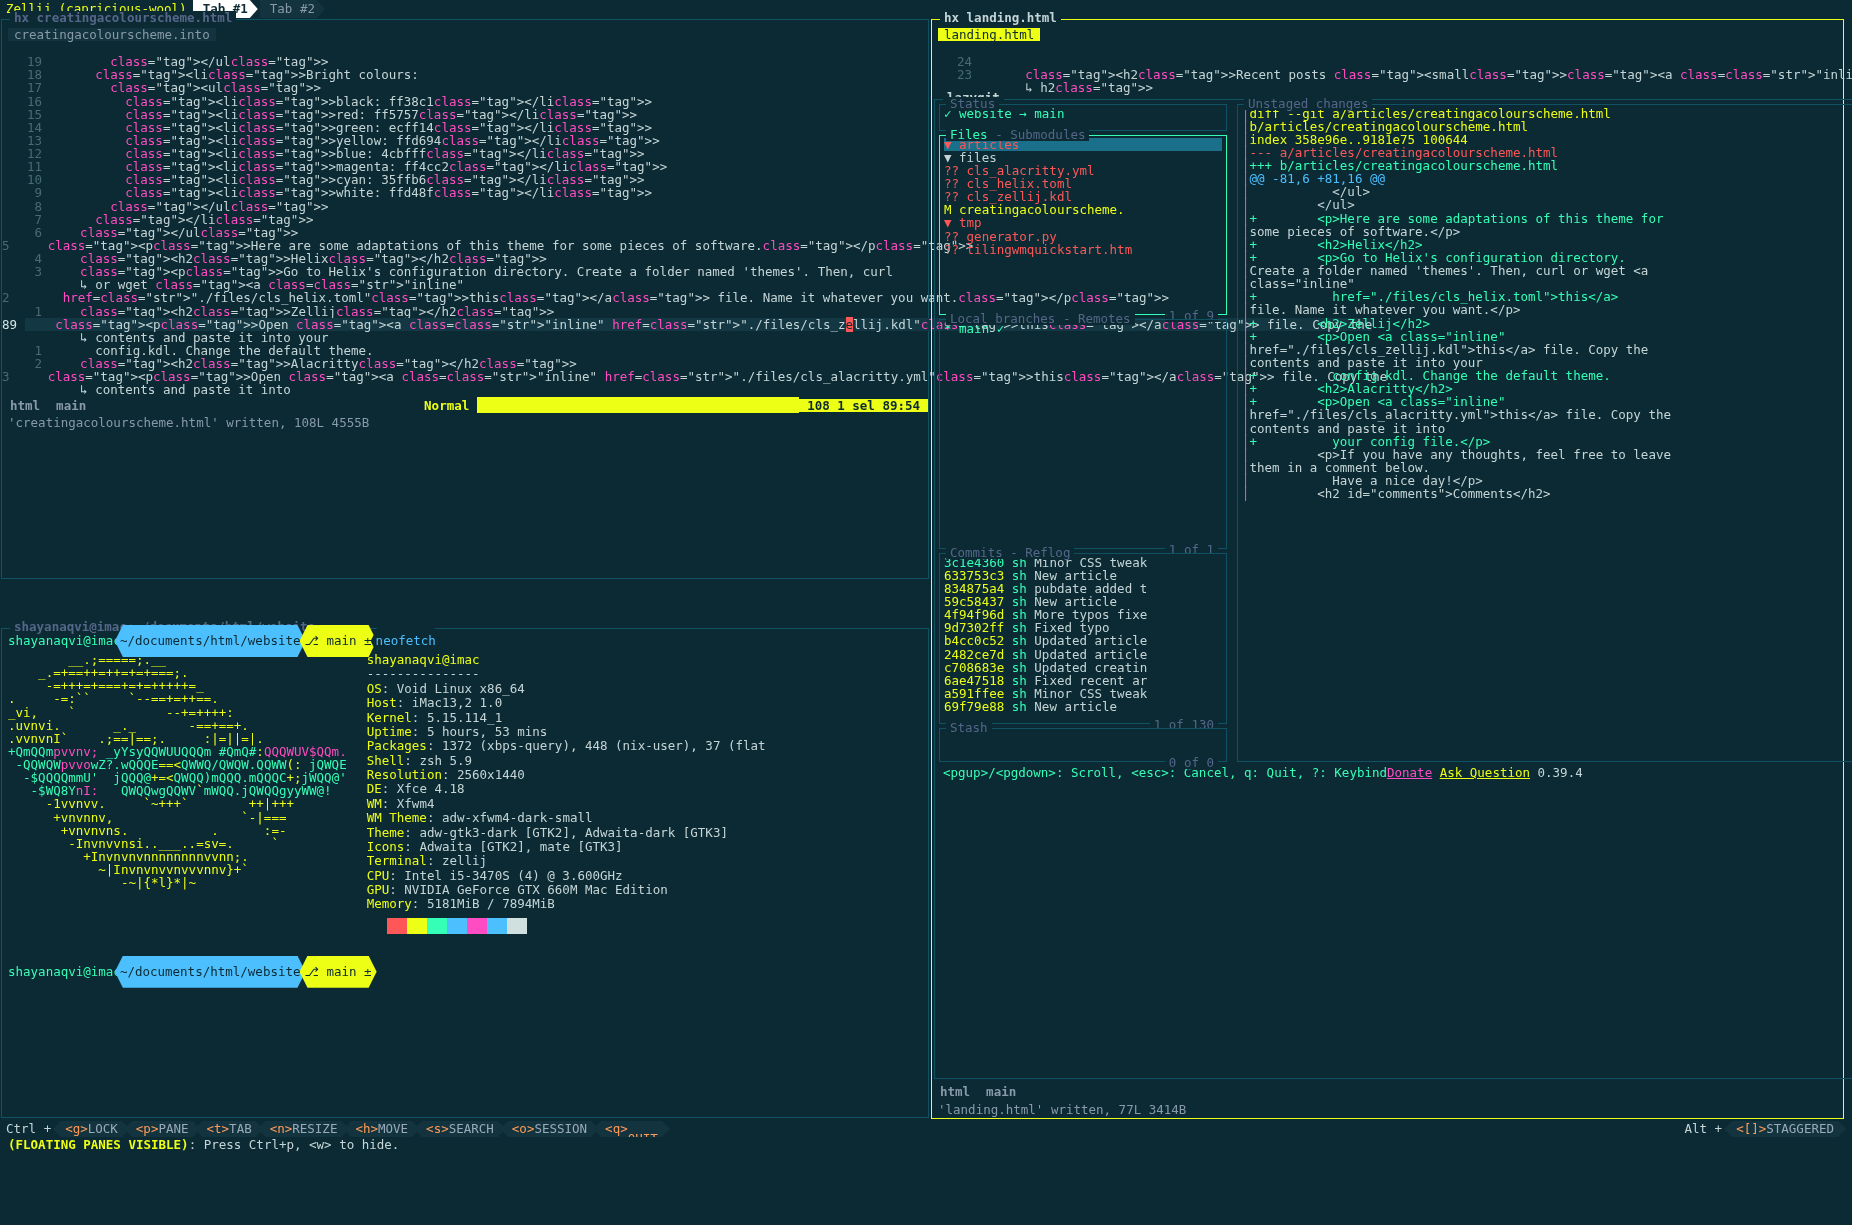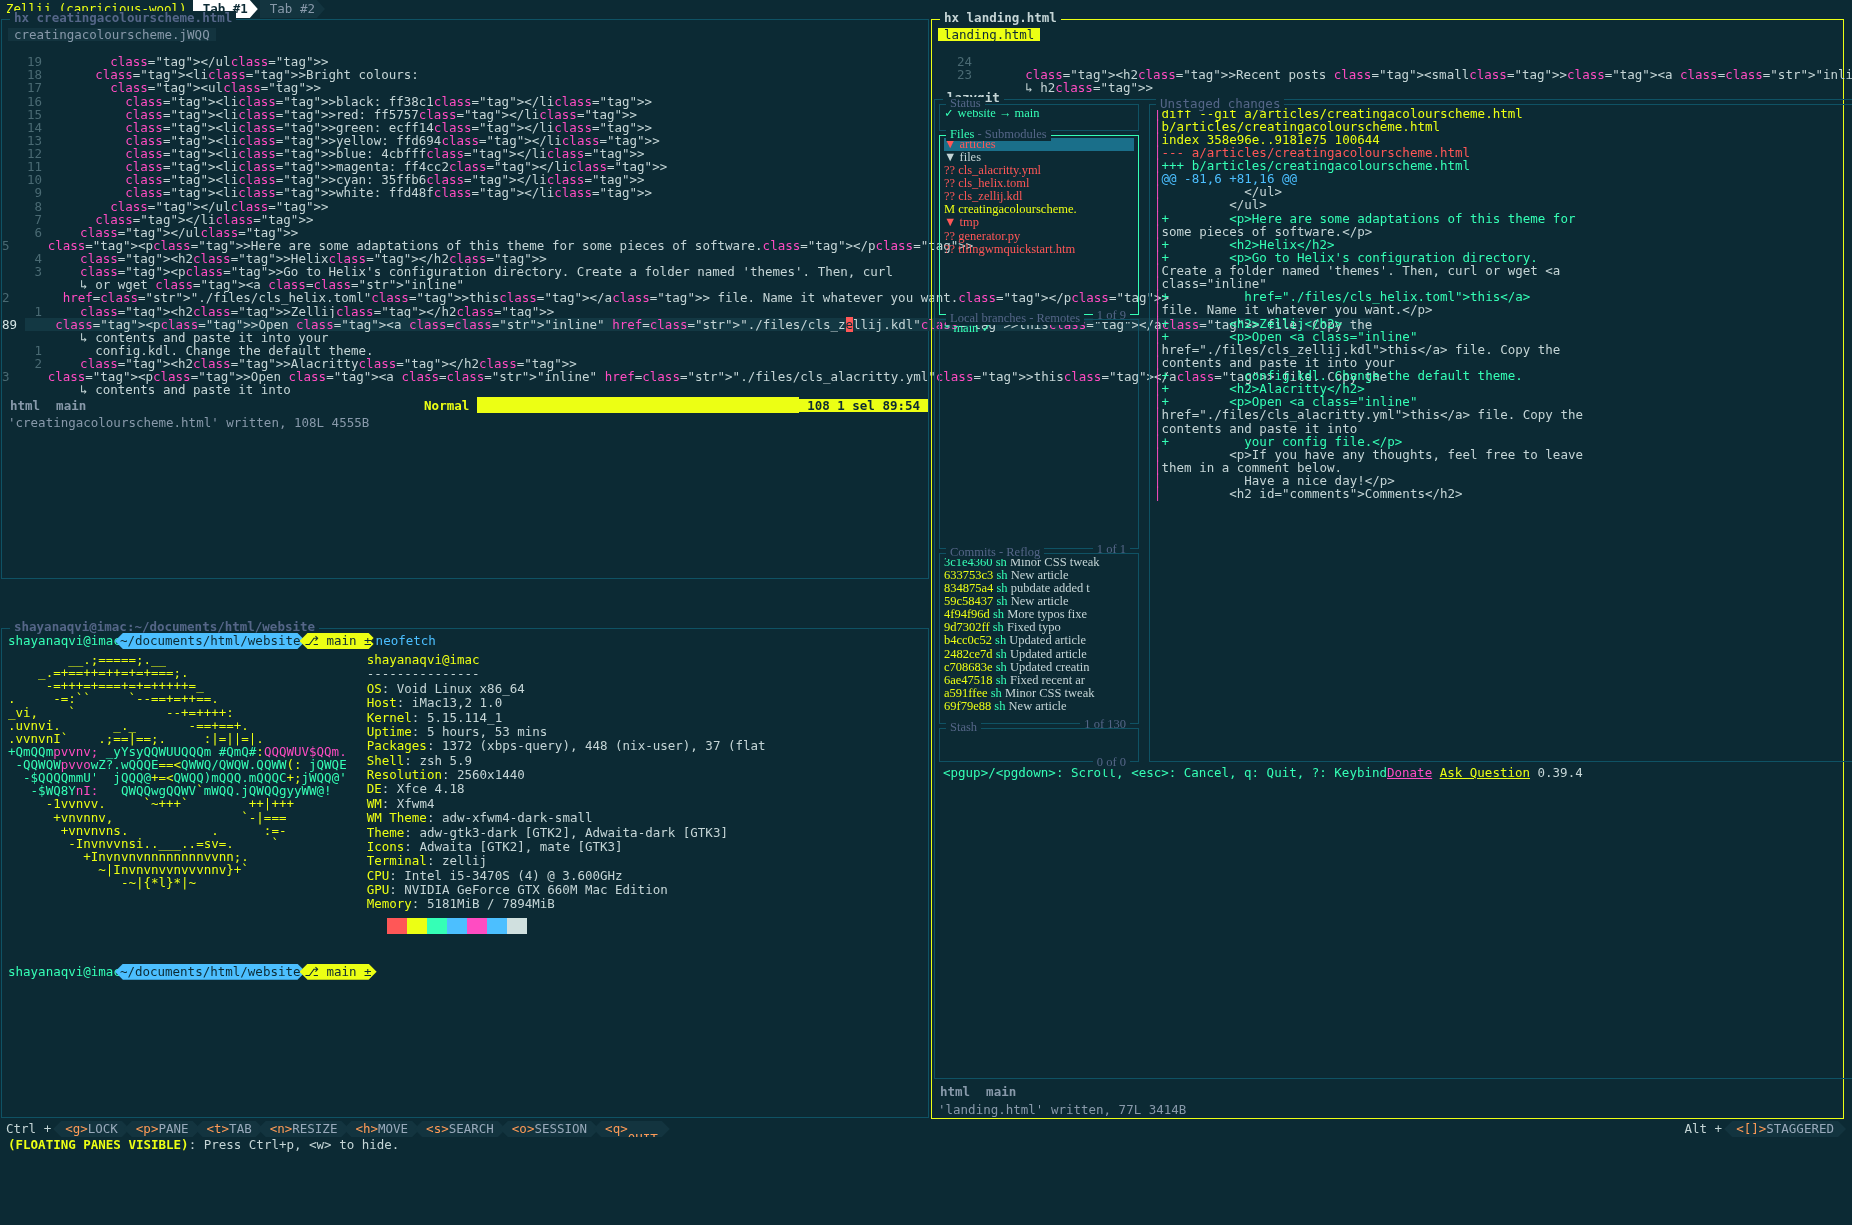--- a/index.html
+++ b/index.html
@@ -48,21 +48,21 @@
   .statusline .mode { background:#0c2a34; color:#89a; padding:0 8px; }
   .statusline .file { color:#89a; padding:0 8px; }
   .statusline .normal { background:#0c2a34; color:#ecff14; padding:0 8px;text-align:center;}
   .statusline .bar { flex:1; background:#ecff14; height:16px;}
   .statusline .pos { background:#ecff14; color:#0c2a34; padding:0 8px;}
   .msgline { color:#89a; padding:2px 6px; }
   
   .term { padding:4px 6px; }
   .prompt { display:flex; align-items:center; gap:0; height:16px;}
   .prompt .user { color:#35ffb6; }
-  .seg { padding:0 5px; height:16px; display:inline-flex; align-items:center;
+  .seg { padding:0 5px; height:32px; display:inline-flex; align-items:center;
          clip-path: polygon(8px 0, calc(100% - 8px) 0, 100% 50%, calc(100% - 8px) 100%, 8px 100%, 0 50%);
          margin-left:-6px;}
   .seg.blue { background:#4cbfff; color:#0c2a34; }
   .seg.yel  { background:#ecff14; color:#0c2a34; }
   .seg.dark { background:#0c2a34; color:#4cbfff; }
   .nf { display:flex; gap:20px; margin-top:4px;}
   .nf .ascii { color:#ecff14; white-space:pre; }
   .nf .ascii .b1 { color:#35ffb6;}
   .nf .ascii .b2 { color:#ff4cc2;}
   .nf .info .k { color:#ecff14; }
@@ -79,21 +79,21 @@
   .lg .box .boxtitle.dim { color:#568;}
   .lg .sel { background:#1a6f8a; color:#fff; }
   .lg .M  { color:#ecff14;}
   .lg .Q  { color:#ff5757;}
   .lg .hash { color:#ecff14;}
   .lg .hash.top { color:#35ffb6;}
   .lg .author { color:#35ffb6;}
   .lg .foot { position:absolute; bottom:-8px; right:8px; background:#0c2a34;
               color:#568; padding:0 4px;}
   .lg .row { display:flex; gap:10px; }
-  .lg .colL { width:200px; display:flex; flex-direction:column;font-family:Liberation Serif, serif;}
+  .lg .colL { width:288px; display:flex; flex-direction:column;}
   .lg .colR { flex:1; display:flex; flex-direction:column;}
   .diff .meta { color:#ecff14;}
   .diff .min  { color:#ff5757;}
   .diff .plu  { color:#35ffb6;}
   .diff .hunk { color:#4cbfff;}
   .diff .bar  { color:#ff4cc2;}
   .lg .help { padding:2px 4px; }
   .lg .help .key { color:#35ffb6;}
   .lg .help .lnk { color:#ff4cc2; text-decoration:underline;}
   .lg .help .lnk2{ color:#ecff14; text-decoration:underline;}
@@ -124,21 +124,21 @@
     <span class="tab inactive">Tab #2</span>
   </div>
 
   <div class="grid">
 
     <div class="col left">
 
       <div class="pane" style="height:560px;">
         <span class="pane-title">hx creatingacolourscheme.html</span>
         <div style="padding:8px 0 0 6px;">
-          <span class="pane-tab">creatingacolourscheme.jWQQ</span>
+          <span class="pane-tab">creatingacolourscheme.into</span>
         </div>
         <div class="editor" id="ed-left">
             <div class="line"><span class="gut">19</span><span class="code">        <span <span="" class="attr">class</span>="tag"&gt;&lt;/ul<span <span="" class="attr">class</span>="tag"&gt;&gt;</span></div>
             <div class="line"><span class="gut">18</span><span class="code">      <span <span="" class="attr">class</span>="tag"&gt;&lt;li<span <span="" class="attr">class</span>="tag"&gt;&gt;Bright colours:</span></div>
             <div class="line"><span class="gut">17</span><span class="code">        <span <span="" class="attr">class</span>="tag"&gt;&lt;ul<span <span="" class="attr">class</span>="tag"&gt;&gt;</span></div>
             <div class="line"><span class="gut">16</span><span class="code">          <span <span="" class="attr">class</span>="tag"&gt;&lt;li<span <span="" class="attr">class</span>="tag"&gt;&gt;black: ff38c1<span <span="" class="attr">class</span>="tag"&gt;&lt;/li<span <span="" class="attr">class</span>="tag"&gt;&gt;</span></div>
             <div class="line"><span class="gut">15</span><span class="code">          <span <span="" class="attr">class</span>="tag"&gt;&lt;li<span <span="" class="attr">class</span>="tag"&gt;&gt;red: ff5757<span <span="" class="attr">class</span>="tag"&gt;&lt;/li<span <span="" class="attr">class</span>="tag"&gt;&gt;</span></div>
             <div class="line"><span class="gut">14</span><span class="code">          <span <span="" class="attr">class</span>="tag"&gt;&lt;li<span <span="" class="attr">class</span>="tag"&gt;&gt;green: ecff14<span <span="" class="attr">class</span>="tag"&gt;&lt;/li<span <span="" class="attr">class</span>="tag"&gt;&gt;</span></div>
             <div class="line"><span class="gut">13</span><span class="code">          <span <span="" class="attr">class</span>="tag"&gt;&lt;li<span <span="" class="attr">class</span>="tag"&gt;&gt;yellow: ffd694<span <span="" class="attr">class</span>="tag"&gt;&lt;/li<span <span="" class="attr">class</span>="tag"&gt;&gt;</span></div>
             <div class="line"><span class="gut">12</span><span class="code">          <span <span="" class="attr">class</span>="tag"&gt;&lt;li<span <span="" class="attr">class</span>="tag"&gt;&gt;blue: 4cbfff<span <span="" class="attr">class</span>="tag"&gt;&lt;/li<span <span="" class="attr">class</span>="tag"&gt;&gt;</span></div>

